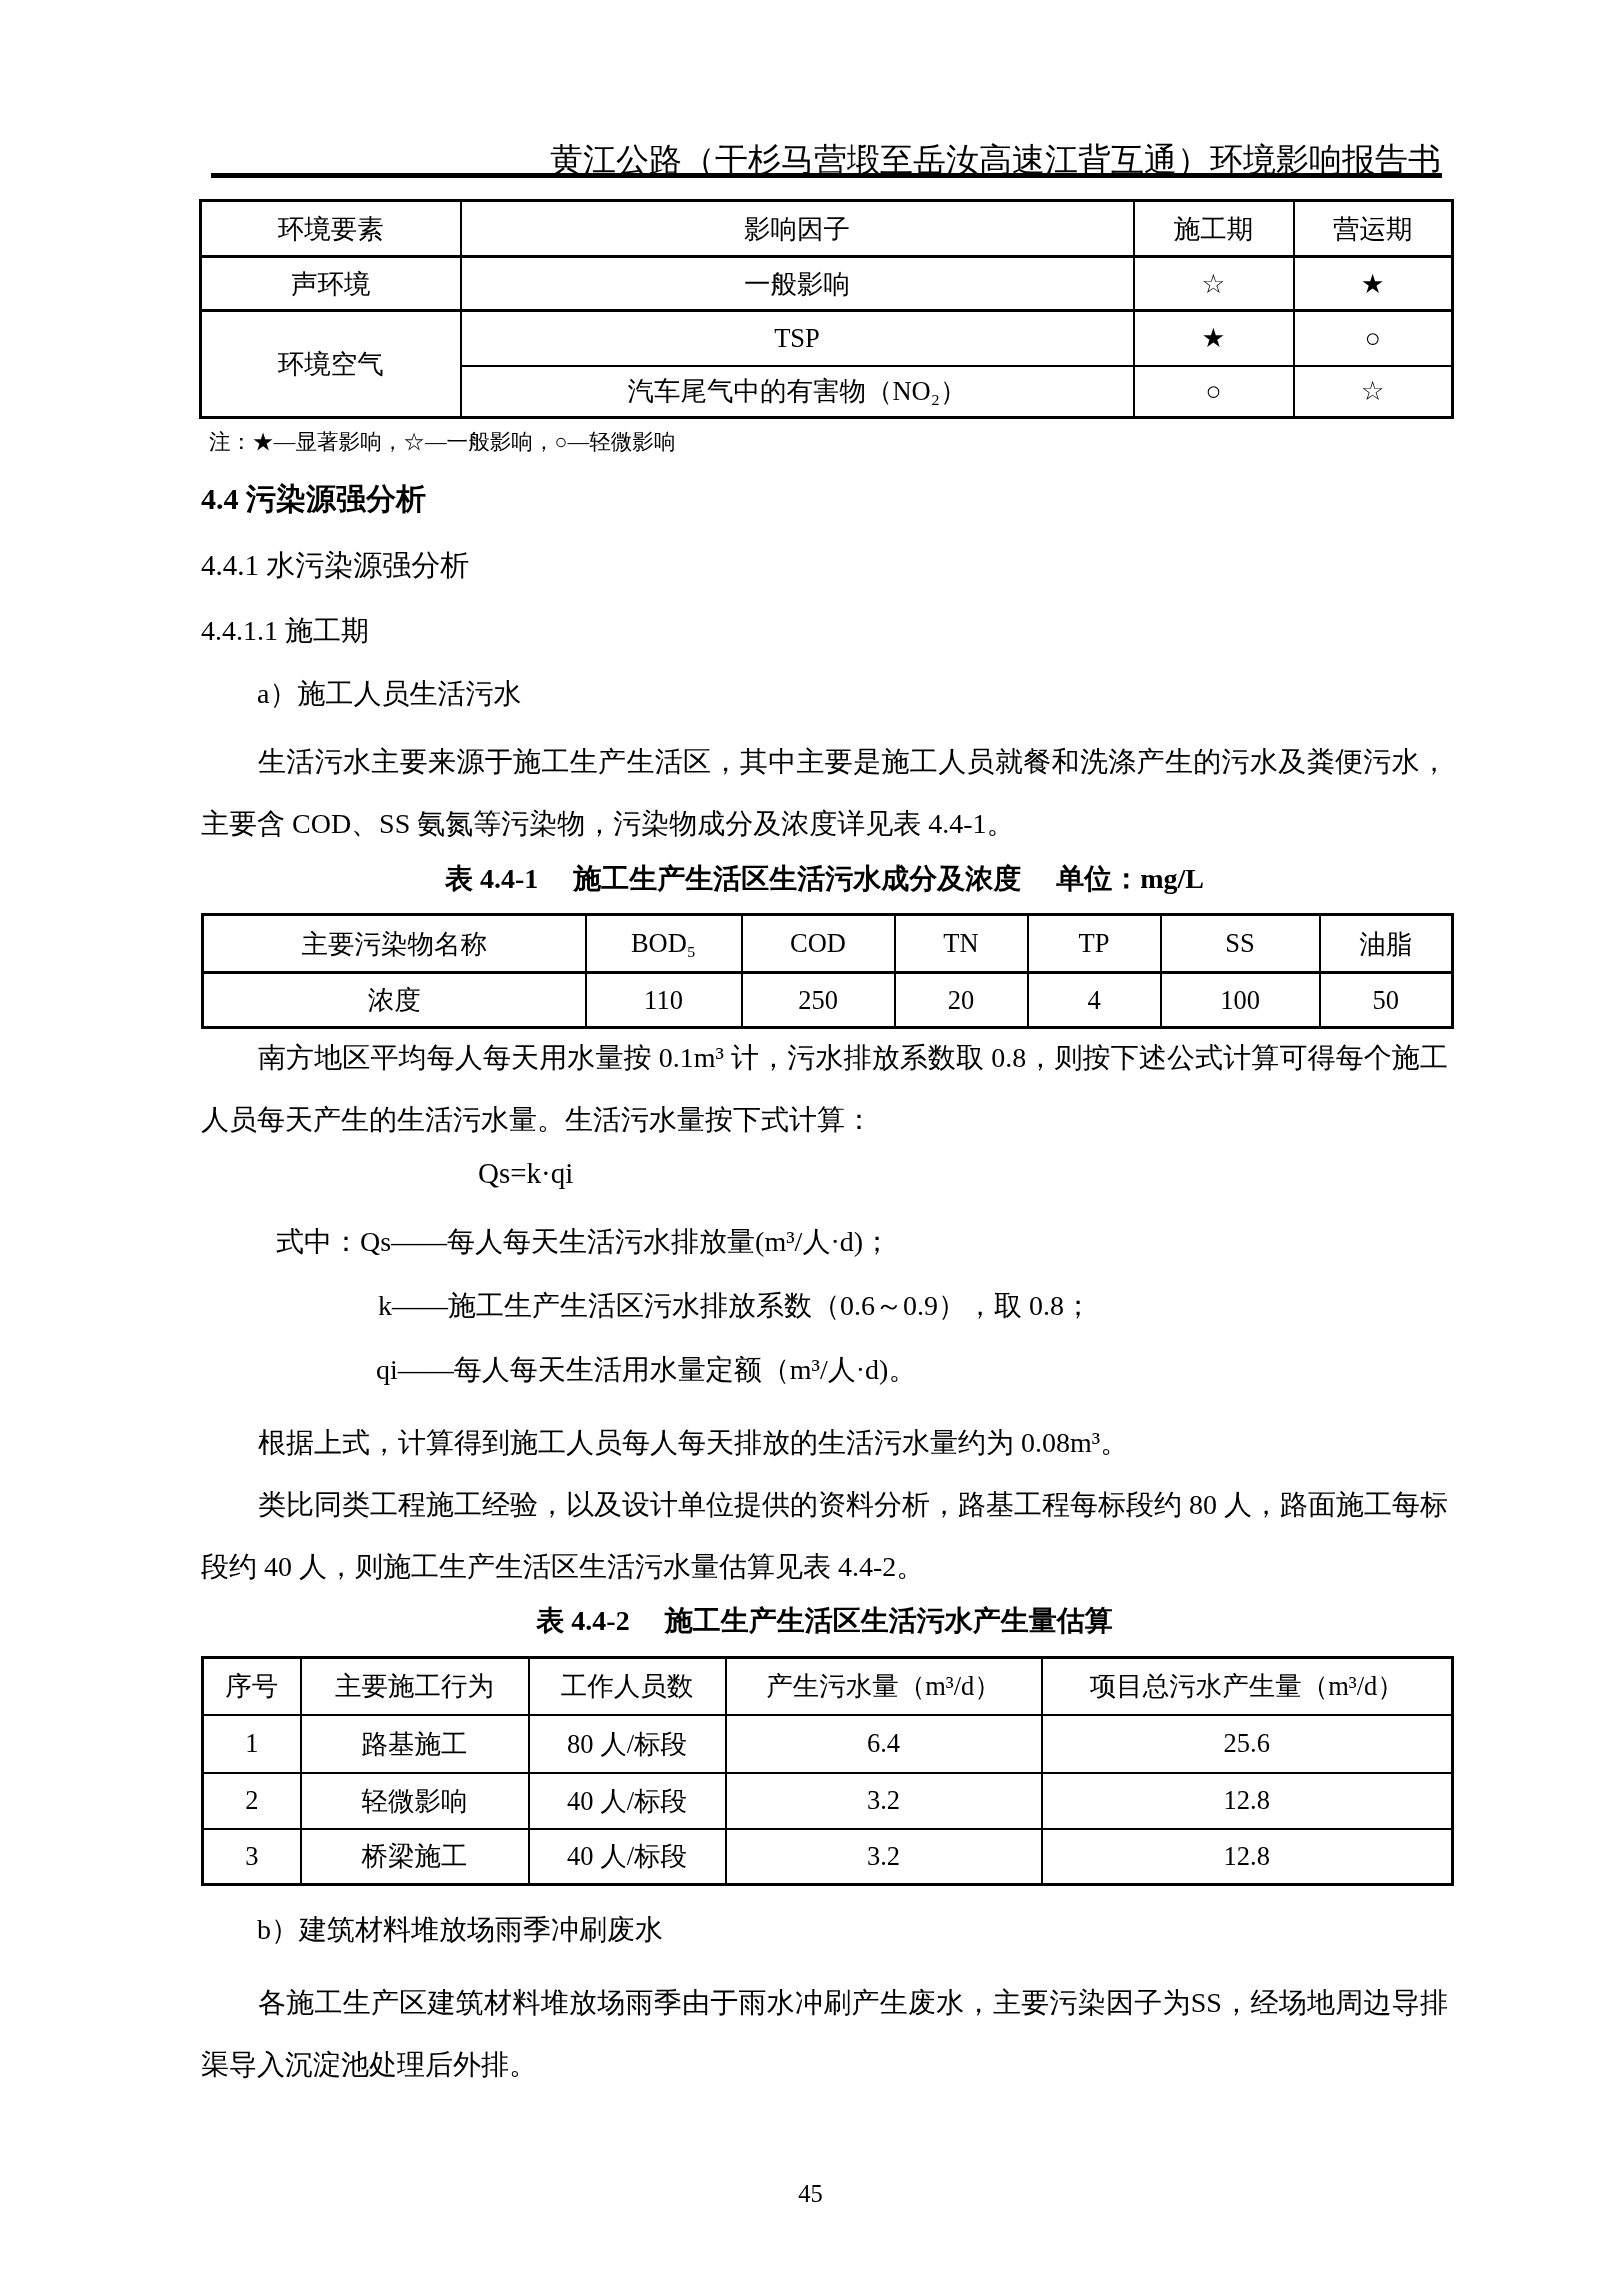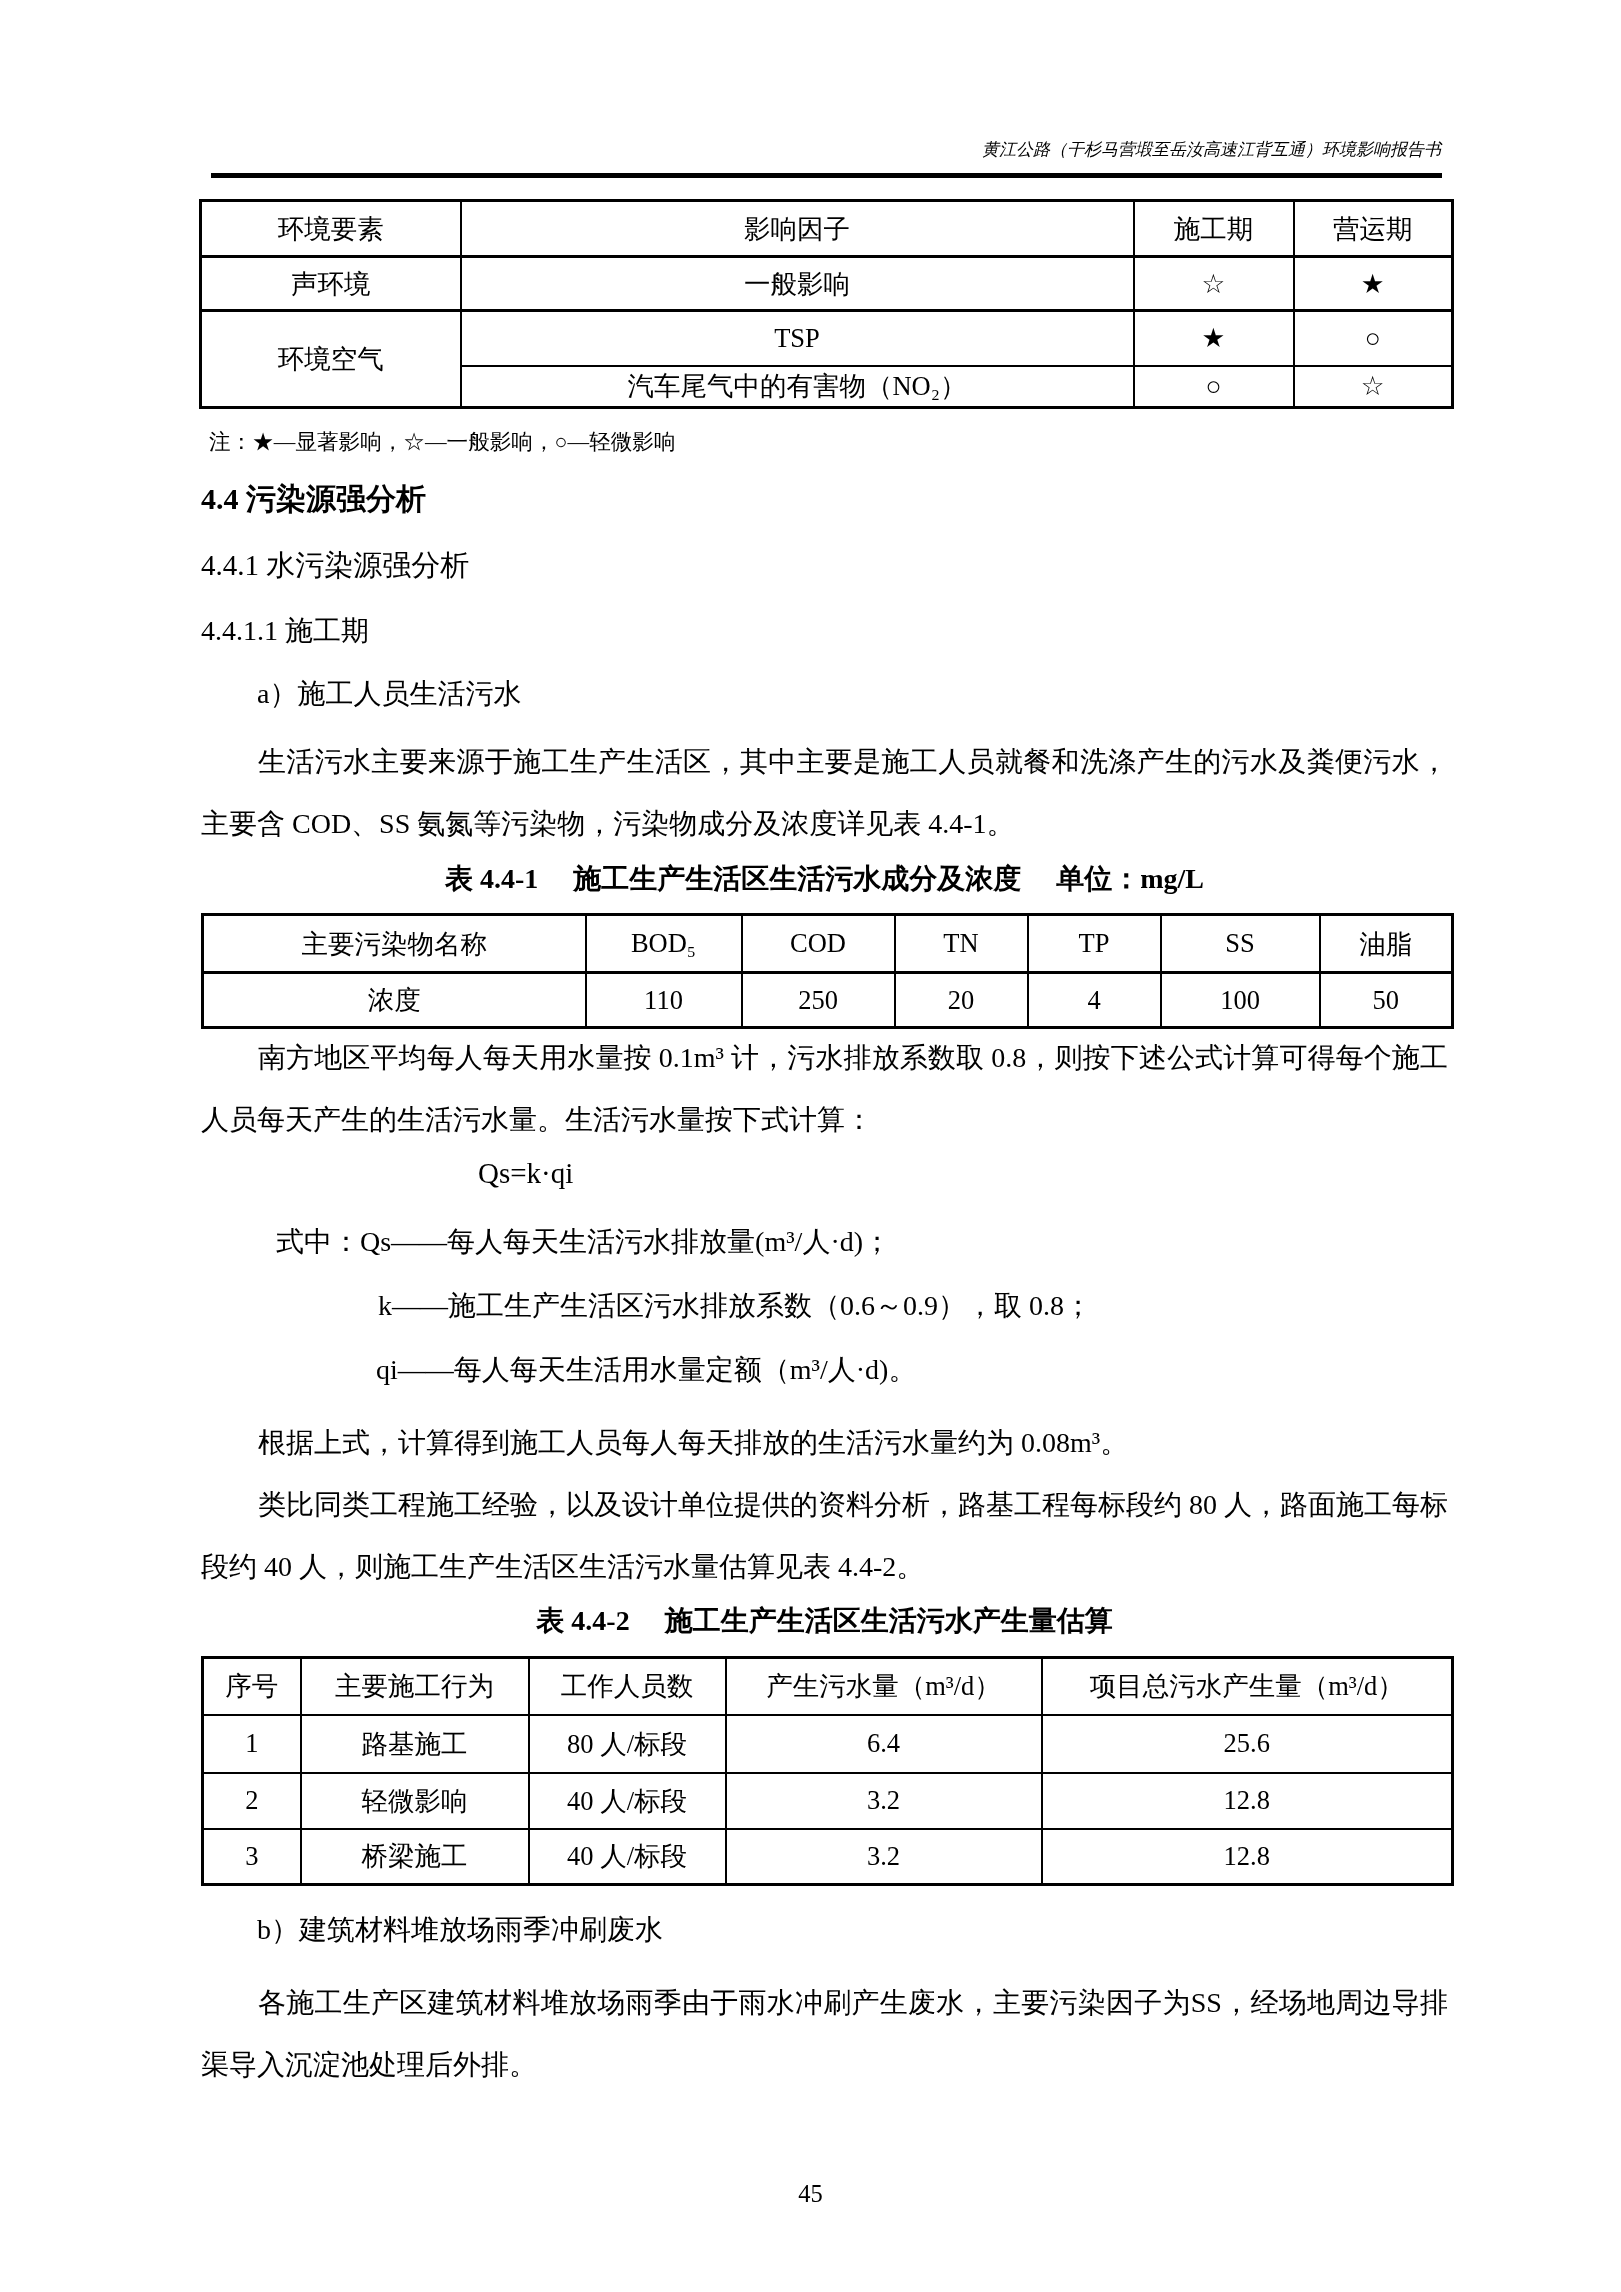--- a/index.html
+++ b/index.html
@@ -9,21 +9,21 @@
     background:#ffffff;
     color:#000;
     font-family:"Liberation Serif", serif;
     overflow:hidden;
   }
   .abs { position:absolute; }
 
   
   .header-title {
     top:138px; right:180px;
-    font-size:17px; white-space:nowrap;font-style:italic;
+    font-size:33px; white-space:nowrap;
   }
   .header-rule {
     top:173px; left:211px; width:1231px; height:4.9px;
     background:#000;
   }
 
   
   table.doc-table {
     border-collapse:collapse; table-layout:fixed;
     border:3.9px solid #000;
@@ -115,21 +115,21 @@
       <td>一般影响</td>
       <td class="star-cell">☆</td>
       <td class="star-cell">★</td>
     </tr>
     <tr style="height:55px">
       <td rowspan="2">环境空气</td>
       <td>TSP</td>
       <td class="star-cell">★</td>
       <td class="star-cell">○</td>
     </tr>
-    <tr style="height:42px">
+    <tr style="height:52px">
       <td>汽车尾气中的有害物（NO₂）</td>
       <td class="star-cell">○</td>
       <td class="star-cell">☆</td>
     </tr>
   </tbody>
     </table>
 
   <div class="abs note">注：★—显著影响，☆—一般影响，○—轻微影响</div>
 
   <div class="abs heading h44">4.4  污染源强分析</div>

